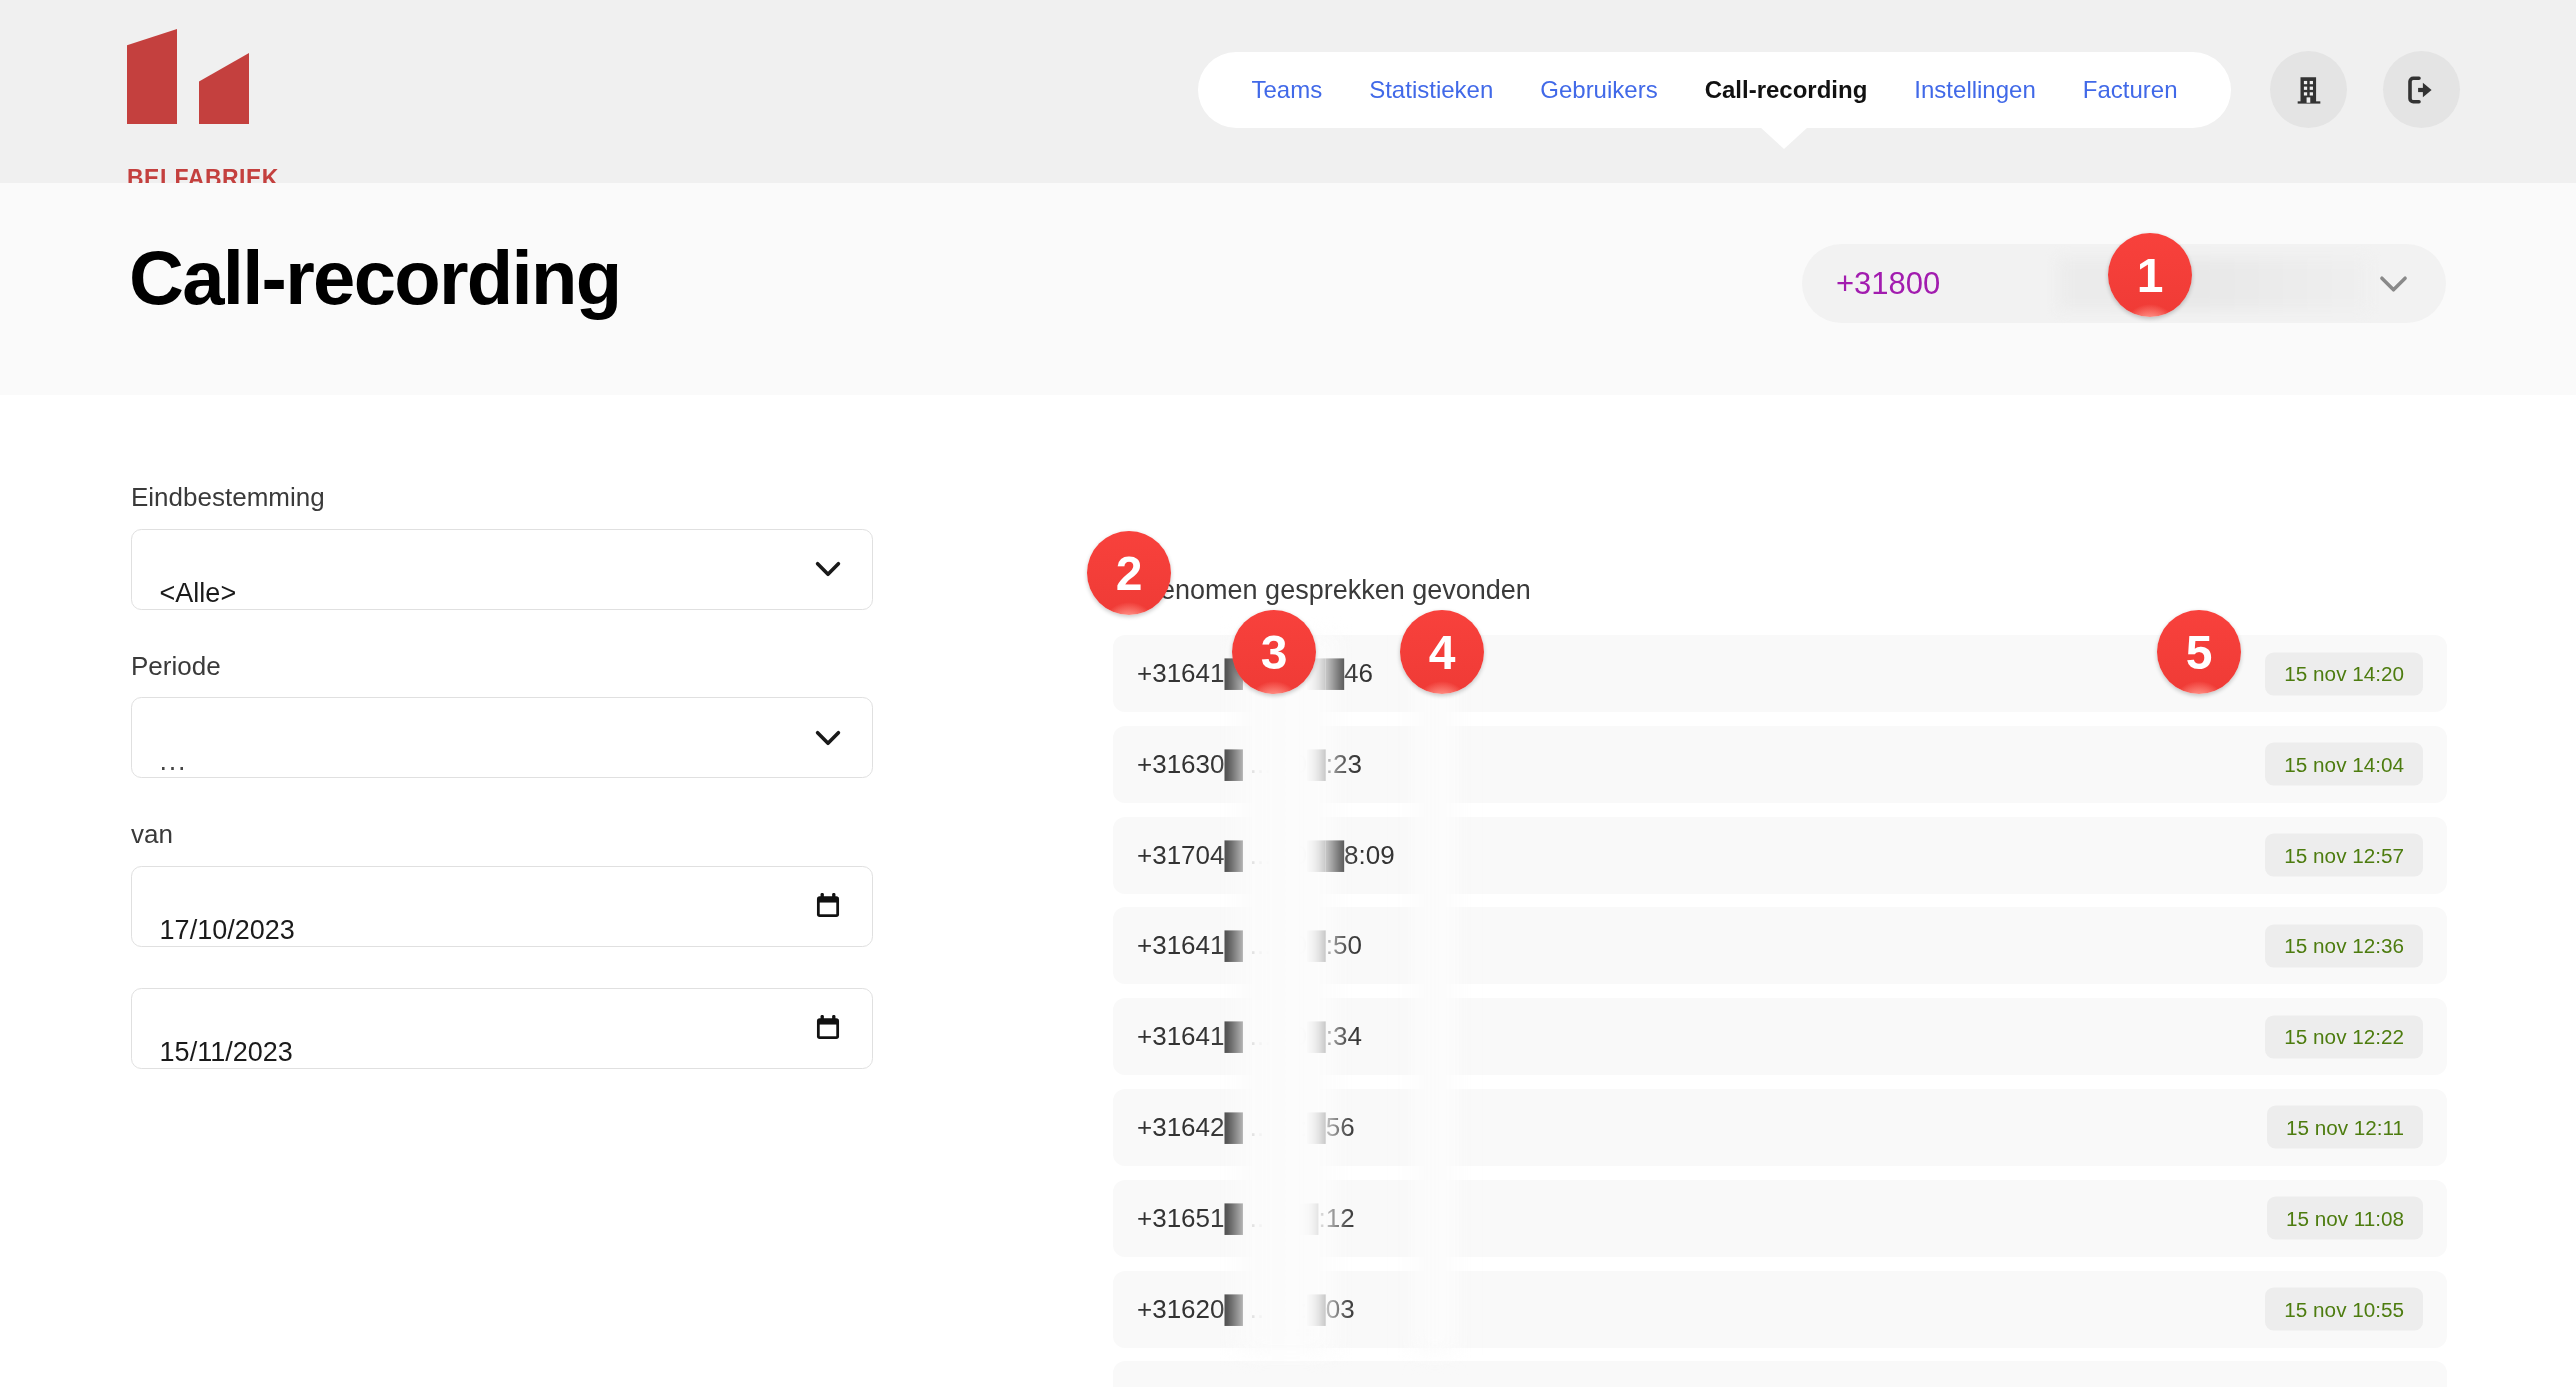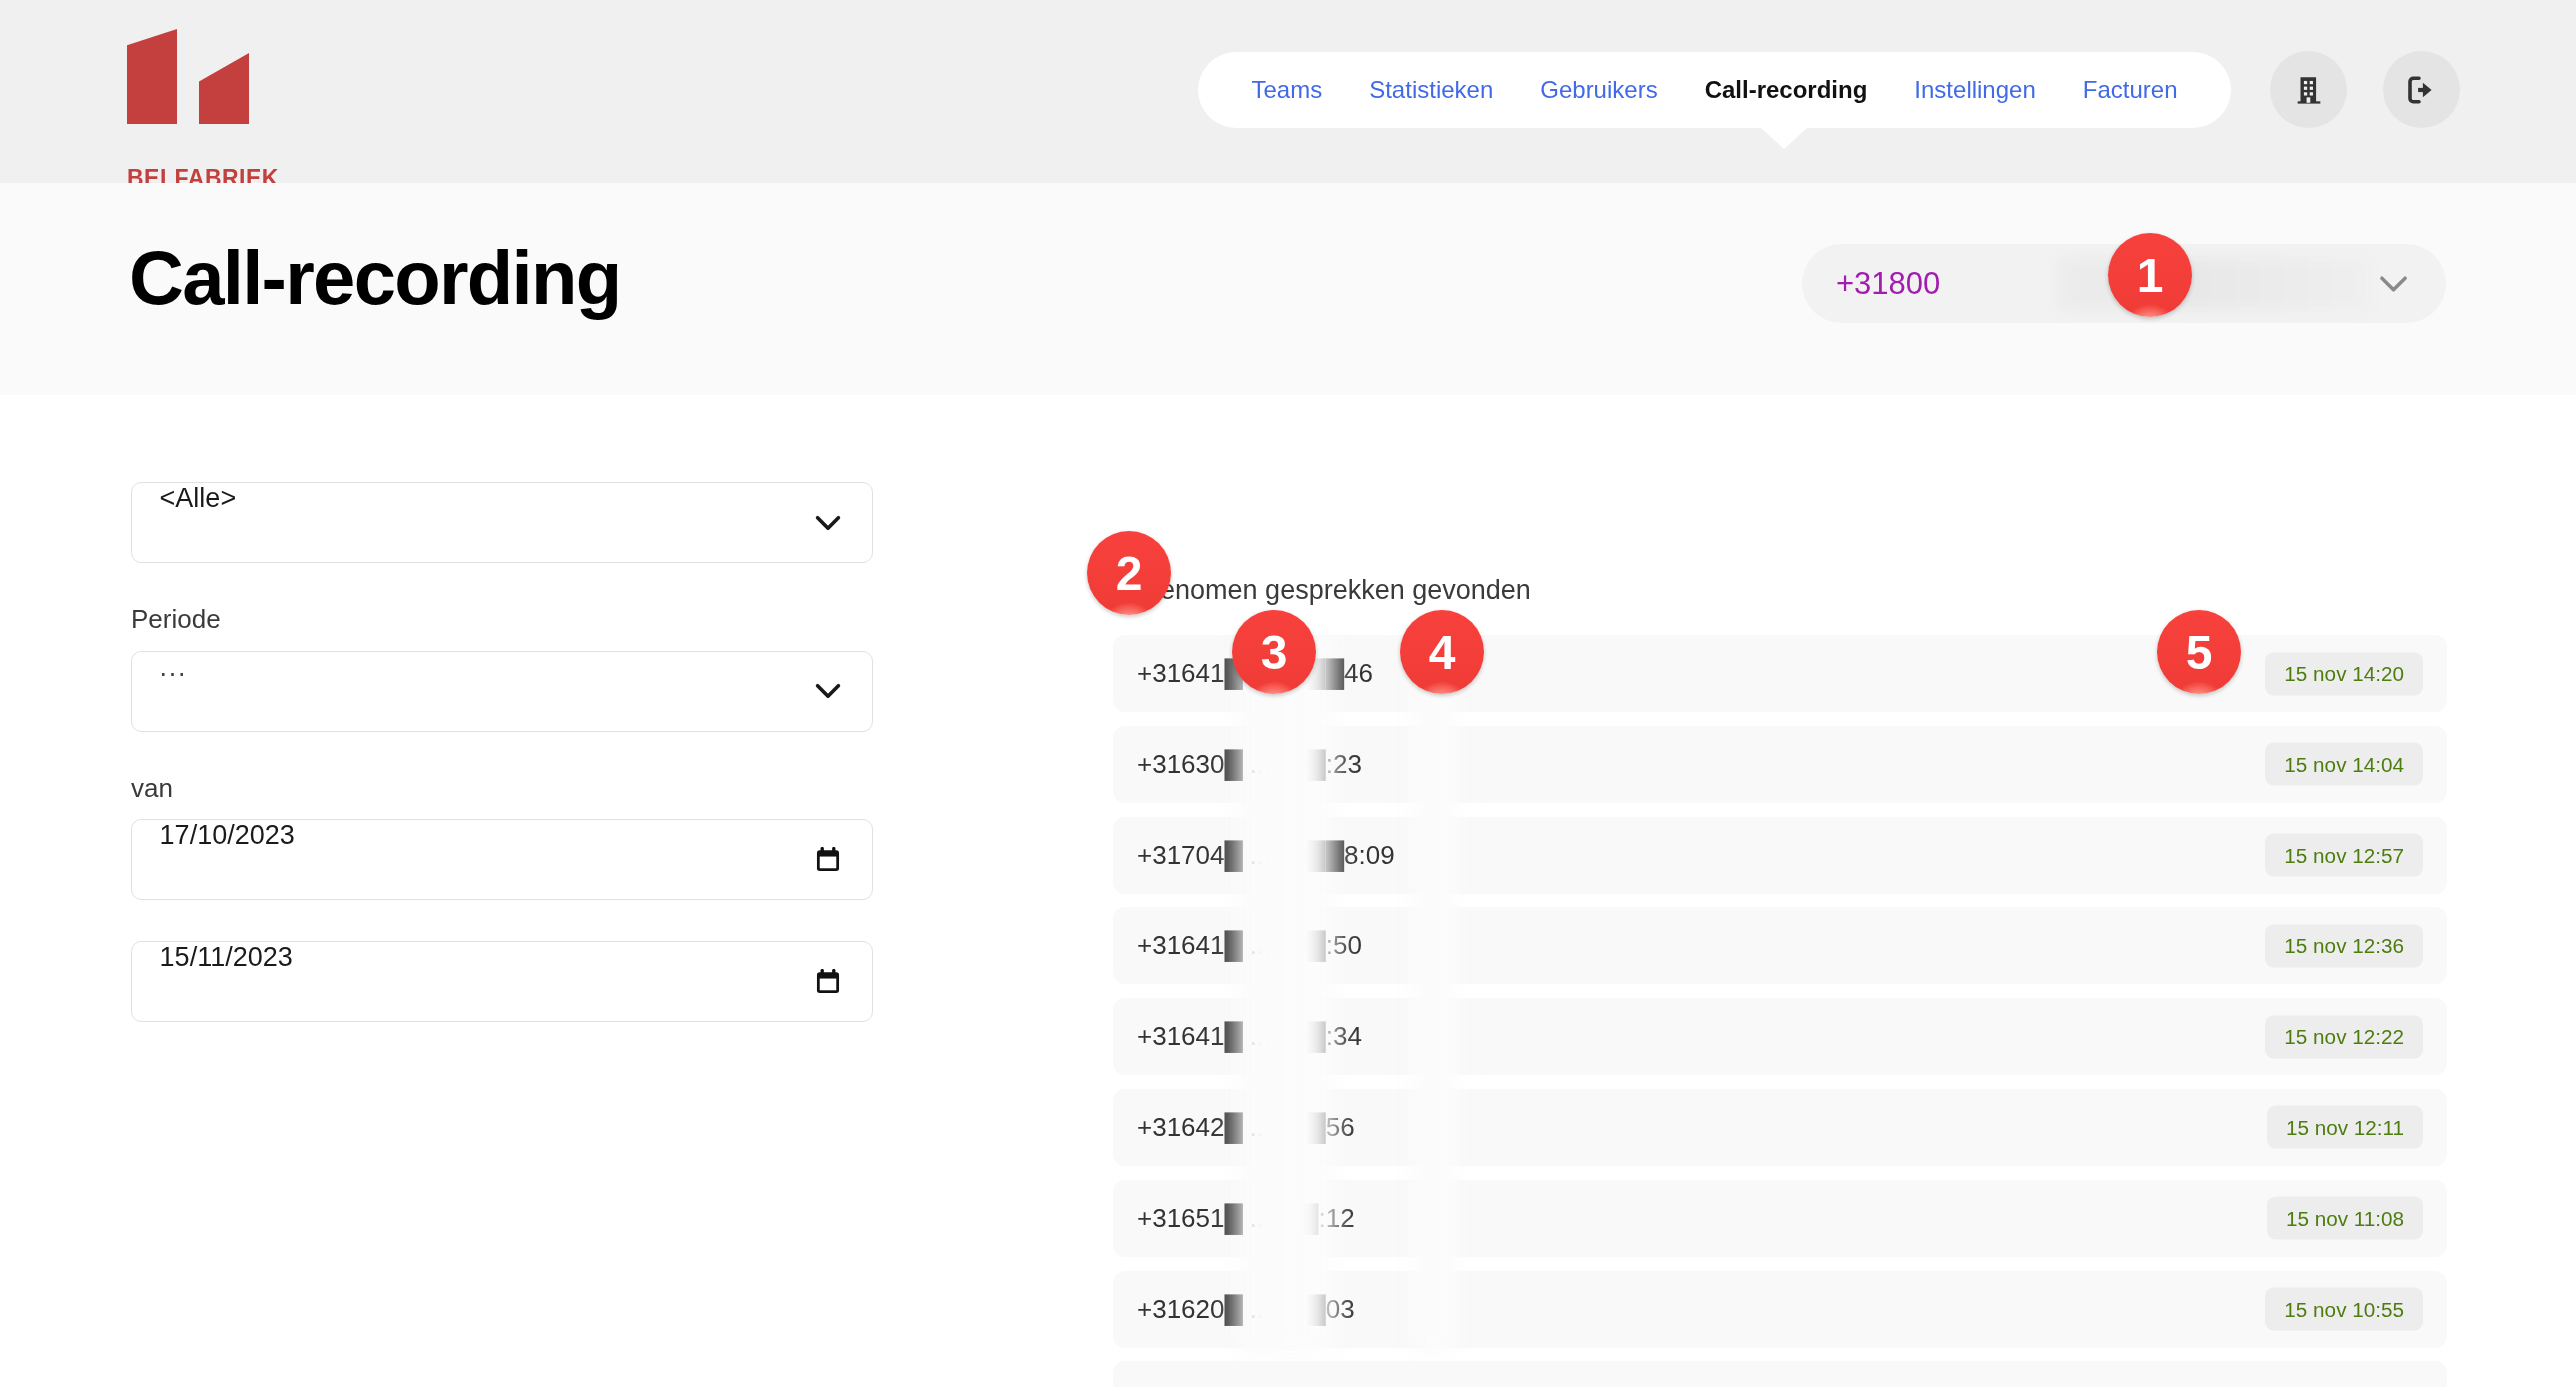--- a/index.html
+++ b/index.html
@@ -150,21 +150,21 @@
     margin-bottom: 15.5px;
     display: block;
   }
   .filter-field {
     position: relative;
     width: 742px; height: 81px;
     border: 0.9px solid #e0e0e0;
     border-radius: 10.3px;
     background: #ffffff;
     display: flex;
-    align-items: flex-start;
+    align-items: flex-end;
     padding: 0 27.6px;
     margin-bottom: 41px;
     cursor: pointer;
   }
   .filter-value {
     font-size: 27px;
     color: #1a1a1a;
   }
   .filter-value.muted { color: #444; letter-spacing: 1.7px; }
   .field-chev {
@@ -320,20 +320,21 @@
 <div class="phone-select">
   <span class="phone-select-value">+31800</span>
   <svg class="phone-chev" width="29" height="19" viewBox="0 0 20 12">
     <path d="M2 2 L10 10 L18 2" fill="none" stroke="#8a8a8a" stroke-width="2.4" stroke-linecap="round" stroke-linejoin="round"></path>
   </svg>
 </div>
 <div class="phone-redact"></div>
 
 <div class="filters">
 
+  <label class="filter-label">Eindbestemming</label>
   <div class="filter-field">
     <span class="filter-value">&lt;Alle&gt;</span>
     <svg class="field-chev" width="26" height="16.4" viewBox="0 0 20 12">
       <path d="M2 2 L10 10 L18 2" fill="none" stroke="#1a1a1a" stroke-width="2.8" stroke-linecap="round" stroke-linejoin="round"></path>
     </svg>
   </div>
 
   <label class="filter-label">Periode</label>
   <div class="filter-field">
     <span class="filter-value muted">...</span>

